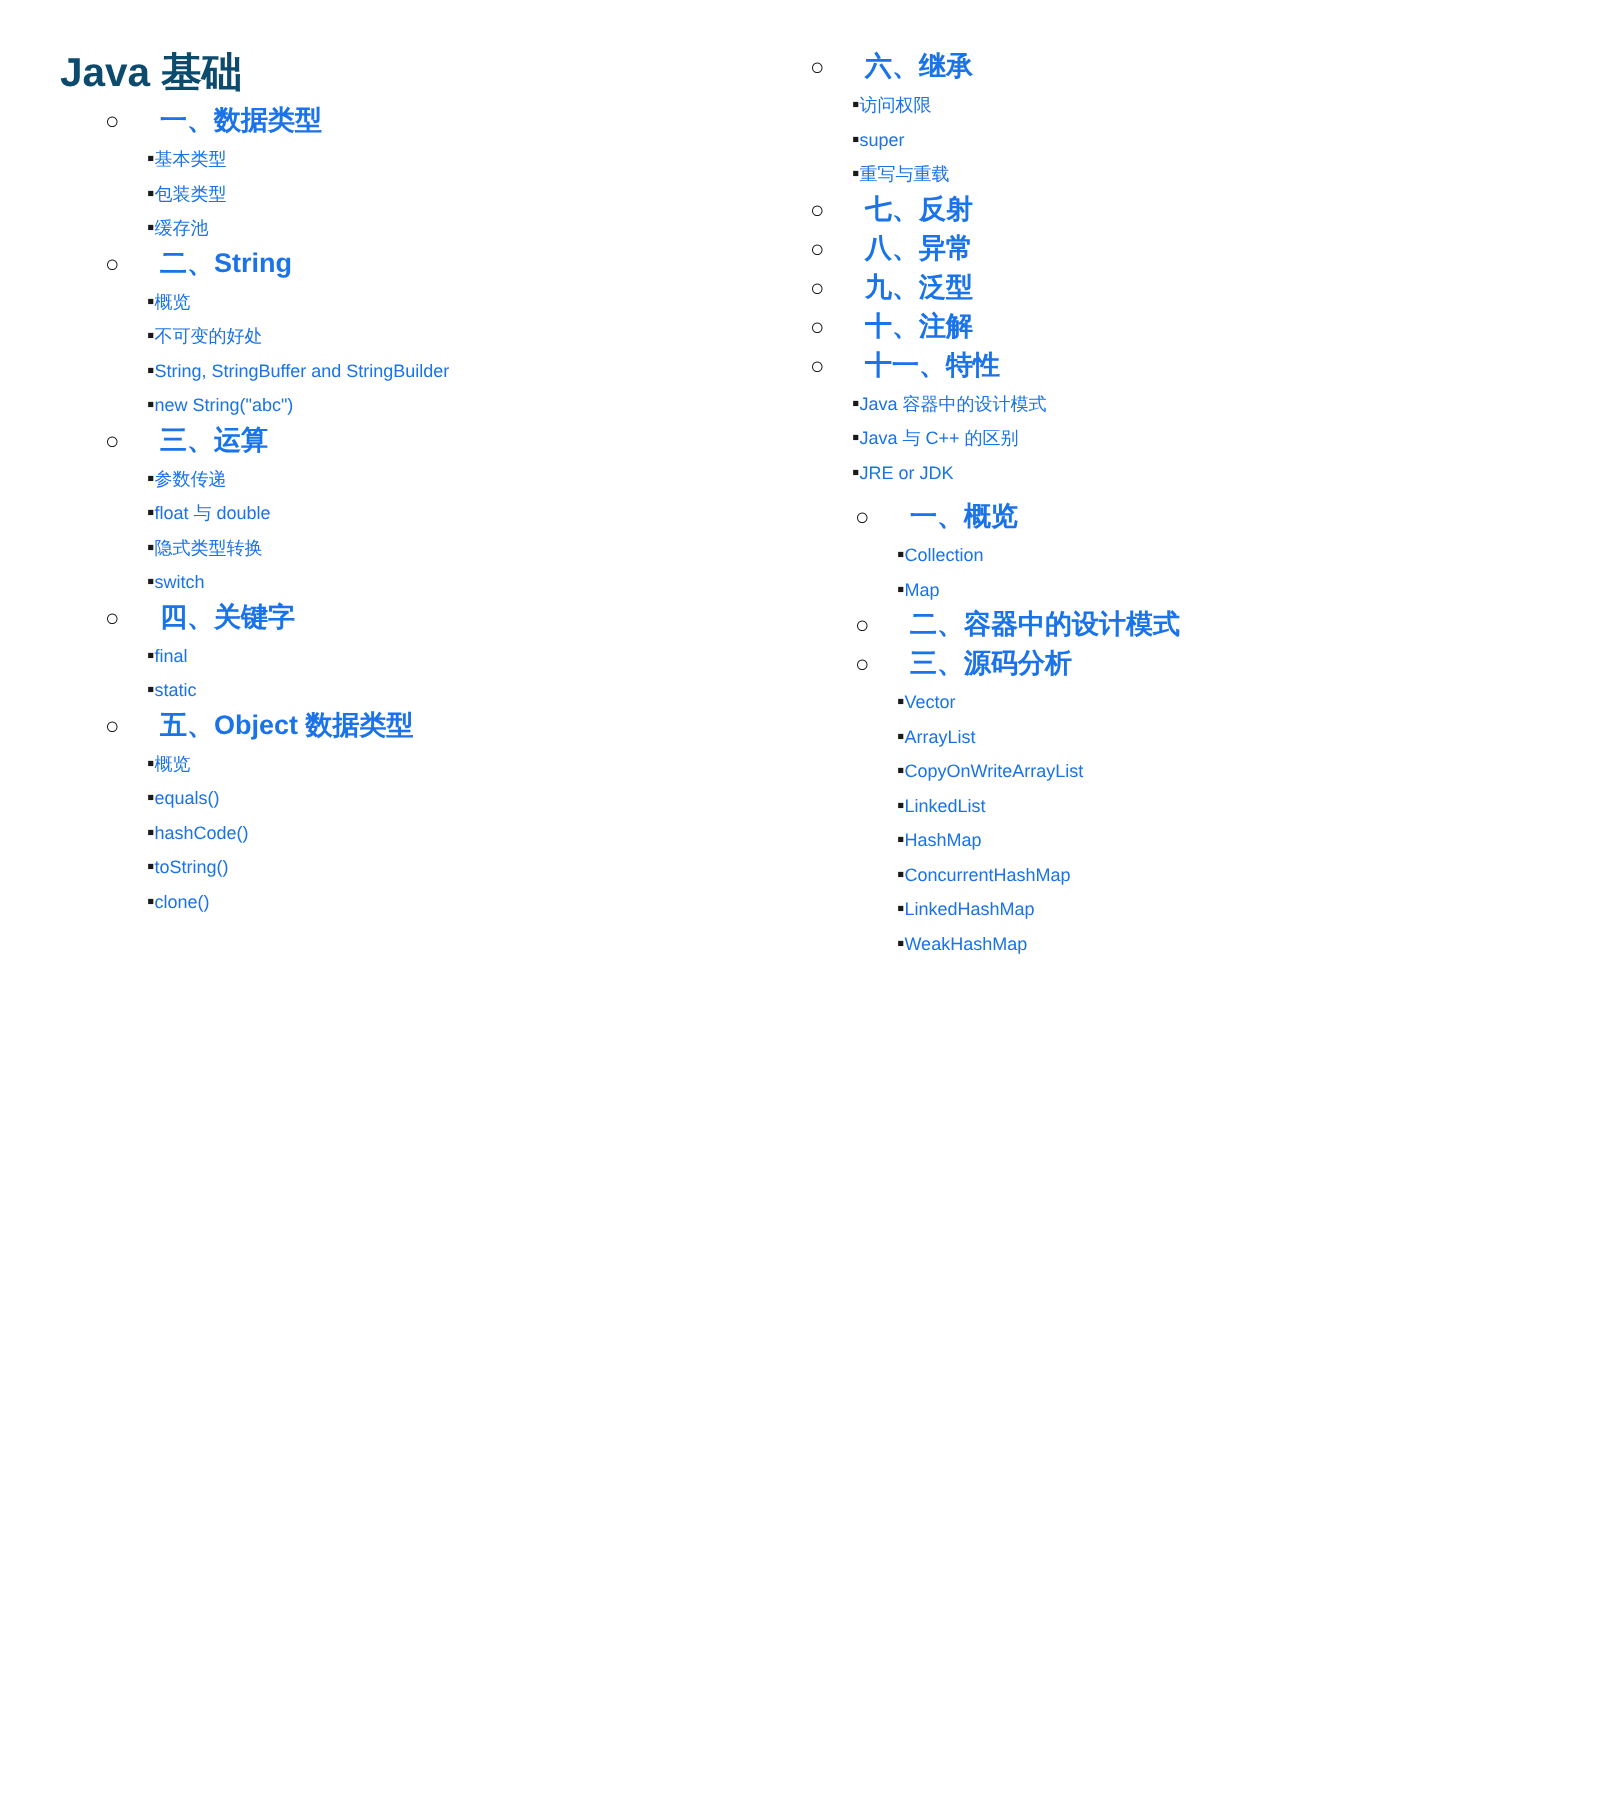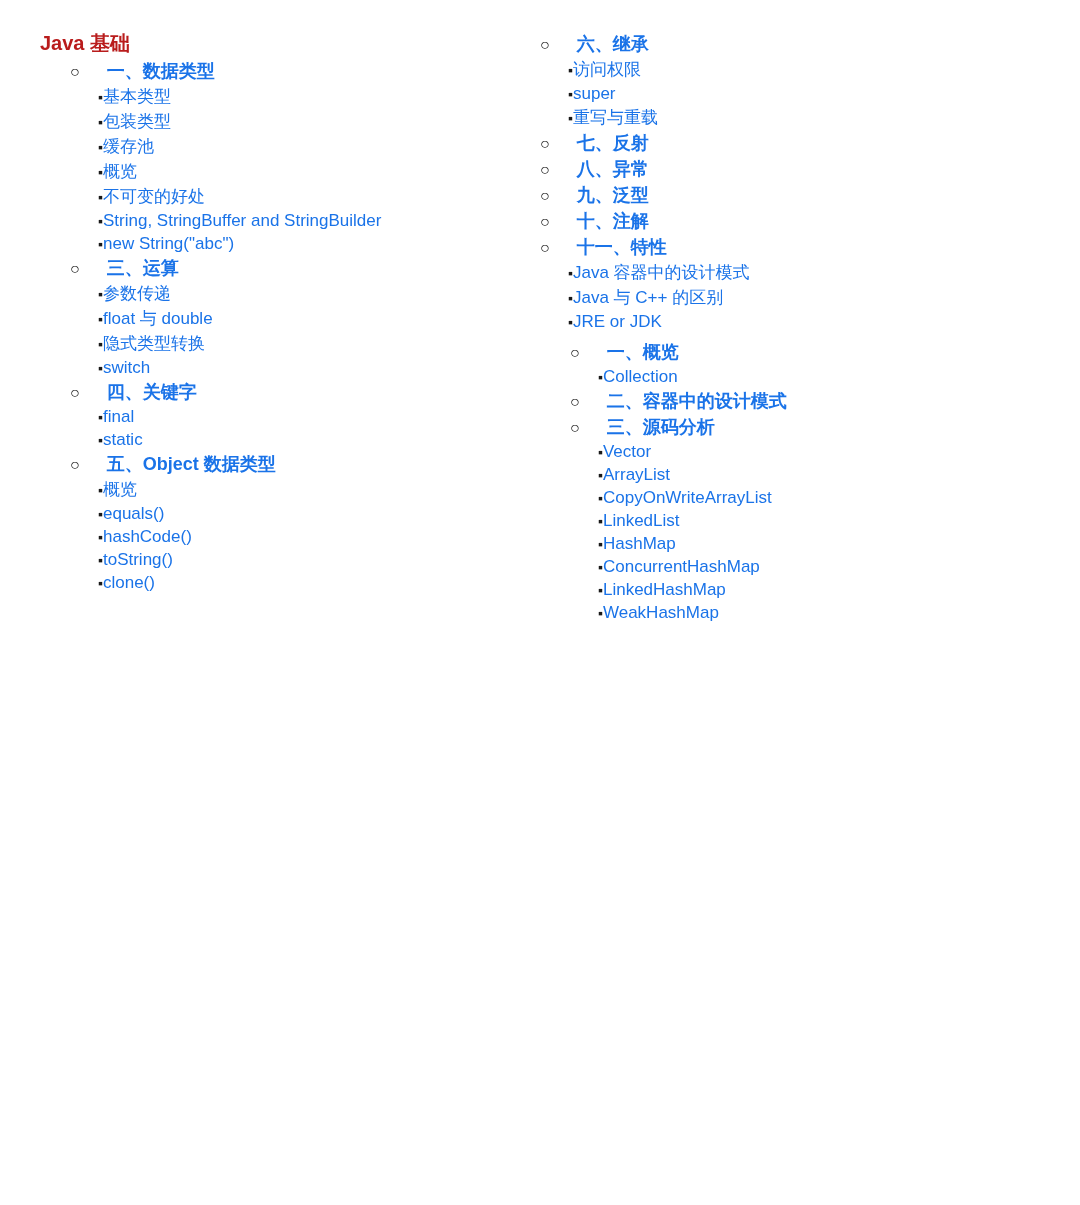--- a/index.html
+++ b/index.html
@@ -88,35 +88,35 @@
       font-size: 14px;
     }
 
     a, .link {
       color: #1a73e8;
       text-decoration: none;
       font-weight: 500;
     }
 
     .l1-label {
-      color: #b91c1c;
+      color: #0c4a6e;
       font-weight: 700;
-      font-size: 20px;
+      font-size: 27px;
     }
 
     .l2-label {
       color: #1a73e8;
       font-weight: 600;
       font-size: 18px;
     }
 
     .l3-label {
       color: #1a73e8;
       font-weight: 500;
-      font-size: 17px;
+      font-size: 12px;
     }
   </style>
 </head>
 <body>
 
 <div class="two-col">
 
   <div class="col">
     <ul class="level1">
       <li>
@@ -147,20 +147,24 @@
               <li>
                 <div class="item-l3">
                     <span class="square-bullet"></span>
                     <a class="l3-label link">缓存池</a>
                   </div>
               </li>
             </ul>
           </li>
 
           <li>
+            <div class="item-l2">
+              <span class="circle-bullet"></span>
+              <a class="l2-label link">二、String</a>
+            </div>
             <ul class="level3">
               <li>
                 <div class="item-l3">
                     <span class="square-bullet"></span>
                     <a class="l3-label link">概览</a>
                   </div>
               </li>
               <li>
                 <div class="item-l3">
                     <span class="square-bullet"></span>
@@ -374,20 +378,26 @@
           <li>
             <div class="item-l2">
               <span class="circle-bullet"></span>
               <a class="l2-label link">一、概览</a>
             </div>
             <ul class="level3">
               <li>
                 <div class="item-l3">
                     <span class="square-bullet"></span>
                     <a class="l3-label link">Collection</a>
+                  </div>
+              </li>
+              <li>
+                <div class="item-l3">
+                    <span class="square-bullet"></span>
+                    <a class="l3-label link">Map</a>
                   </div>
               </li>
             </ul>
           </li>
 
           <li>
             <div class="item-l2">
               <span class="circle-bullet"></span>
               <a class="l2-label link">二、容器中的设计模式</a>
             </div>

